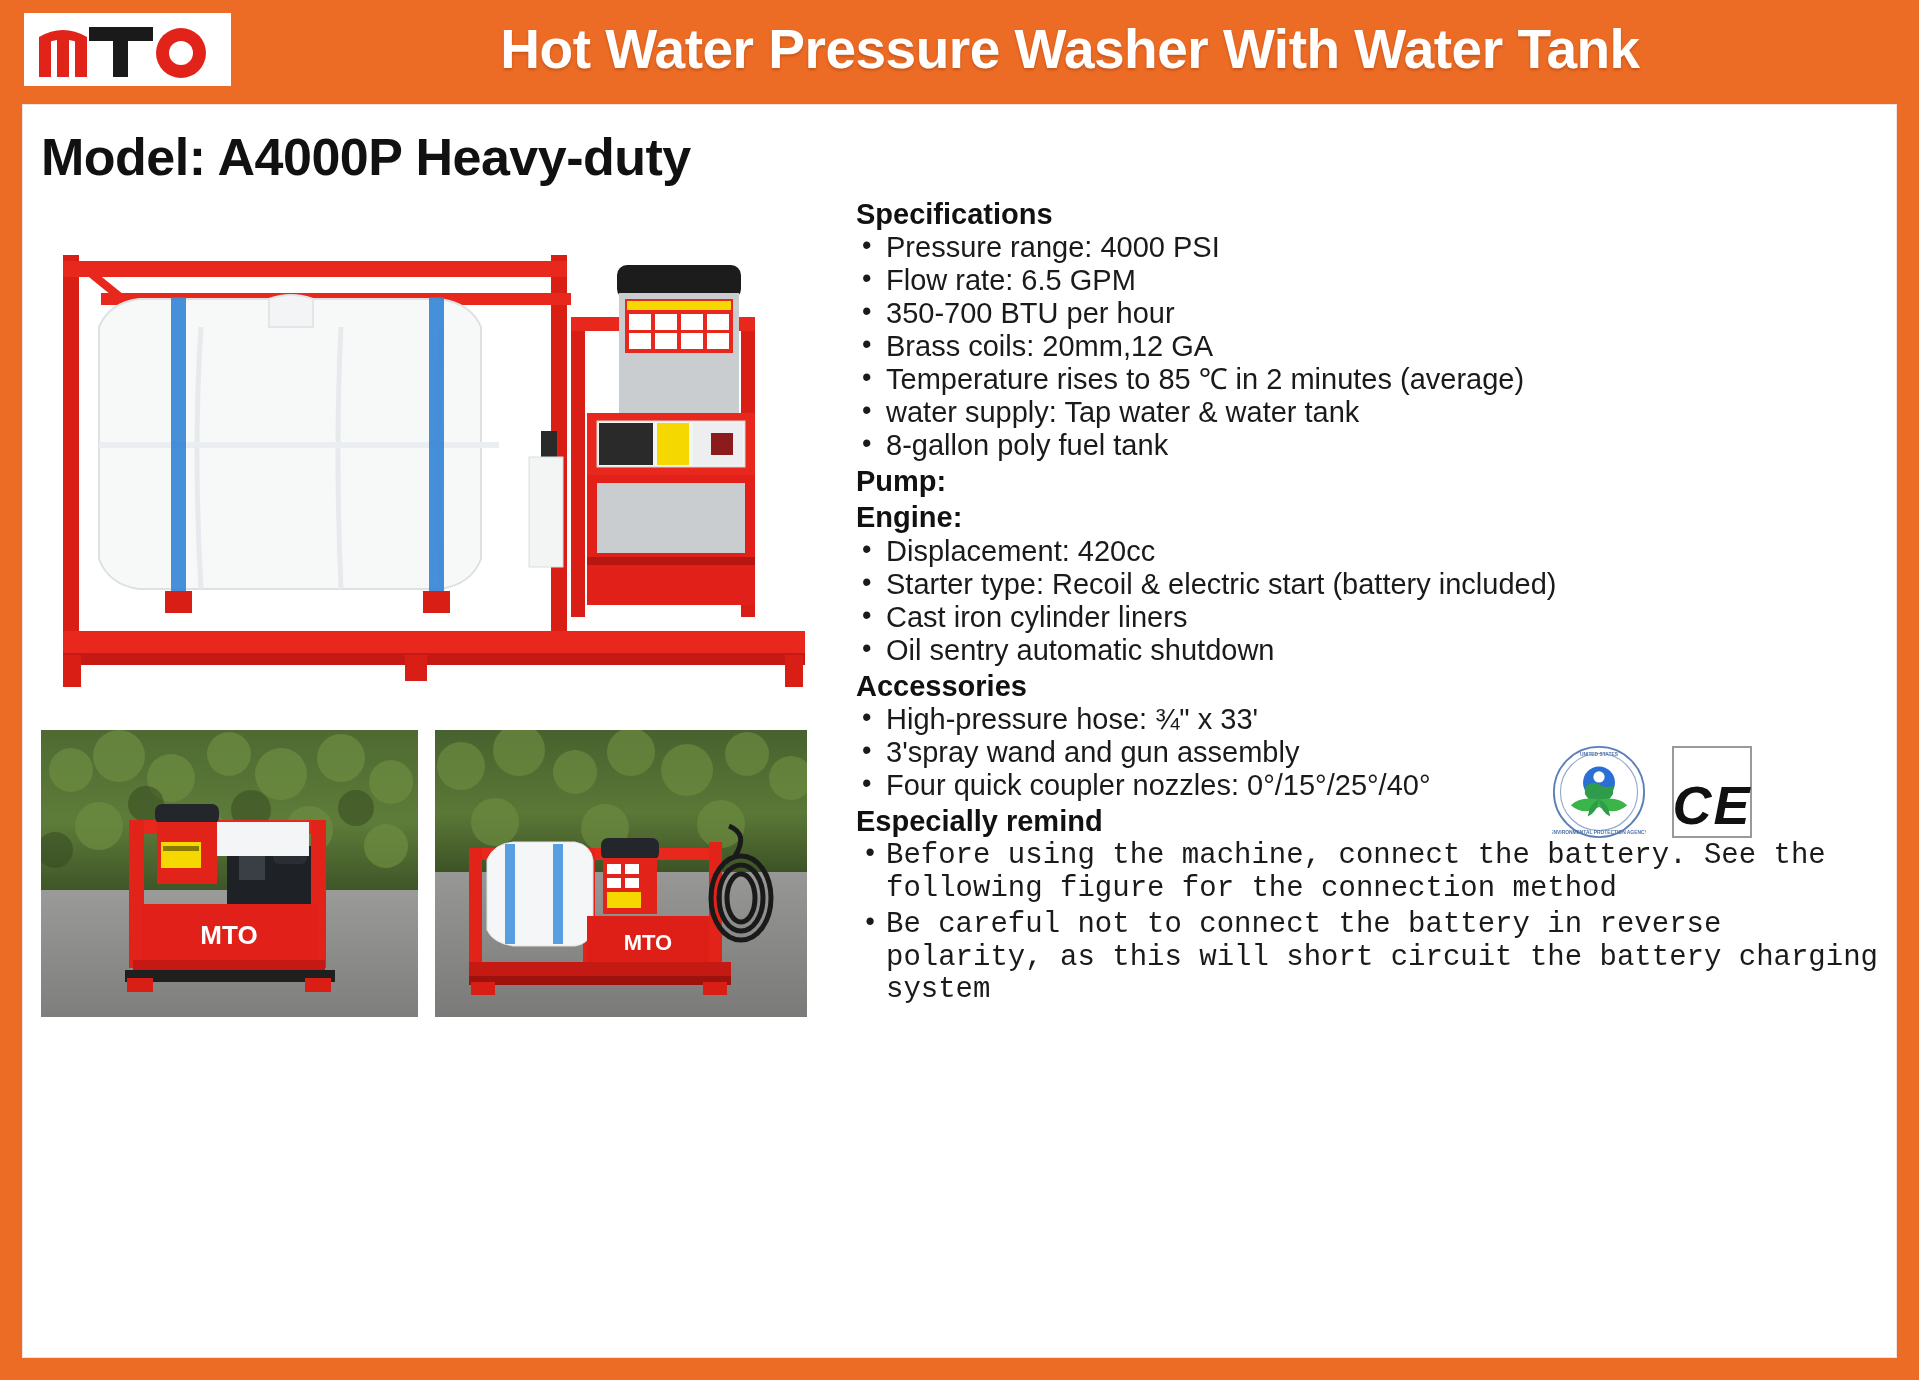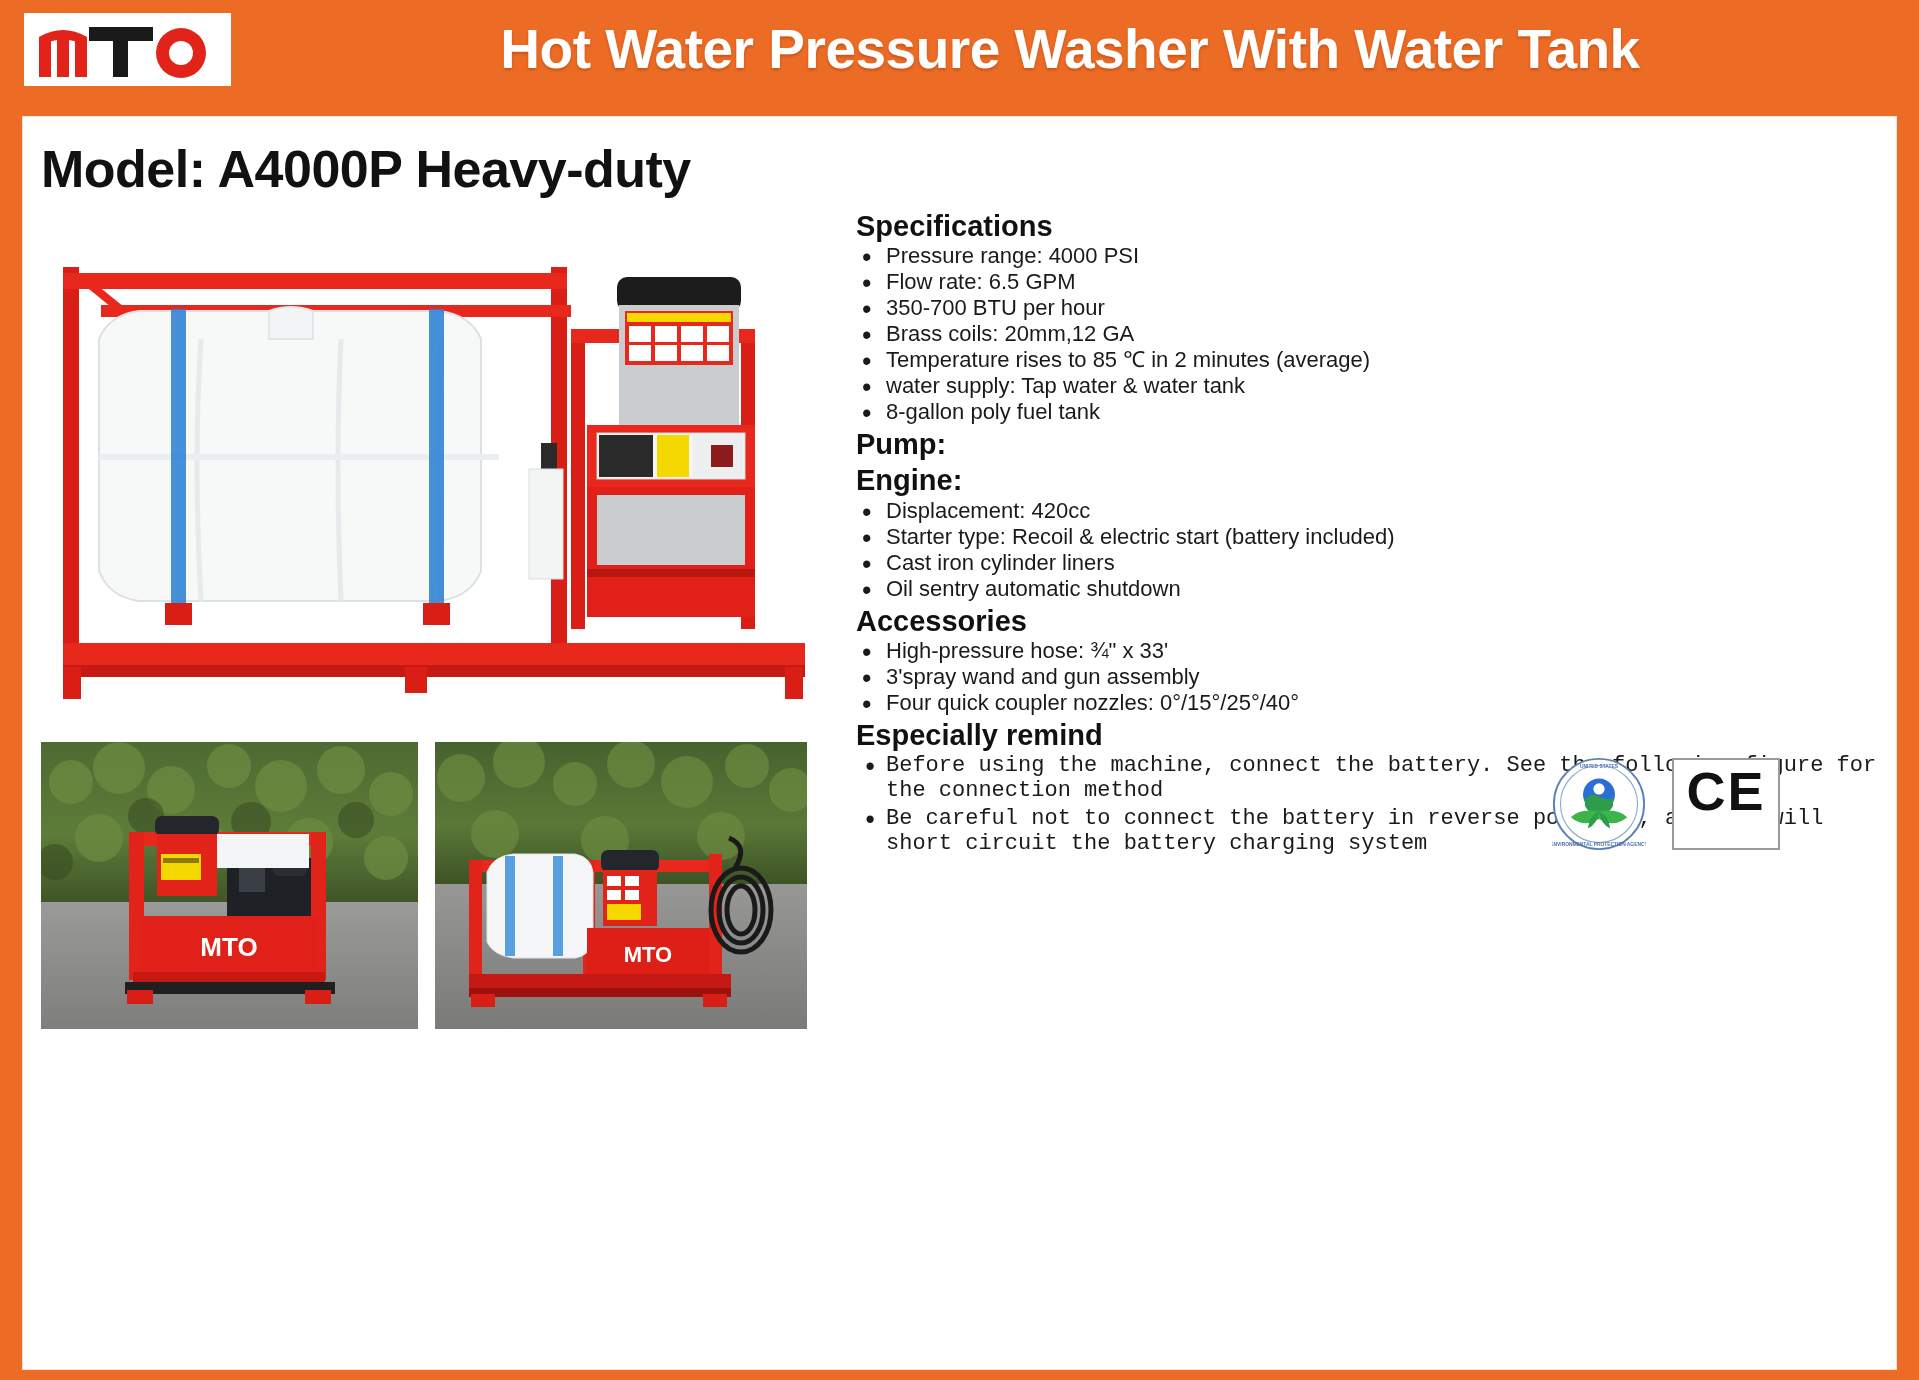--- a/index.html
+++ b/index.html
@@ -49,21 +49,20 @@
     text-shadow: 0 2px 3px rgba(120,40,0,.35);
   }
 
   
   .content {
     position: absolute;
     left: 22px; top: 104px;
     width: 1875px; height: 1254px;
     background: #ffffff;
     border: 1px solid #f0e4dc;
-    margin-top: 12px;
   }
 
   
   .model-line {
     position: absolute;
     left: 18px; top: 22px;
     font-size: 52px;
     font-weight: bold;
     color: #111111;
     letter-spacing: -0.5px;
@@ -102,21 +101,21 @@
   .spec-head {
     font-size: 29px;
     font-weight: bold;
     color: #111111;
     line-height: 1.18;
     margin-top: 2px;
   }
   .spec-head.tight { margin-top: 0px; }
   .spec-list { list-style: none; }
   .spec-list li {
-    font-size: 22px;
+    font-size: 29px;
     color: #1a1a1a;
     line-height: 1.0;
     padding: 2px 0 2px 30px;
     position: relative;
     white-space: nowrap;
   }
   .spec-list li.wrap { white-space: normal; line-height: 1.12; font-family: Liberation Mono, monospace; }
   .spec-list li::before {
     content: "\2022";
     position: absolute;
@@ -126,24 +125,24 @@
   }
 
   
   .badges {
     position: absolute;
     left: 1529px; top: 640px;
     display: flex; align-items: center; gap: 26px;
   }
   .epa-seal { width: 94px; height: 94px; }
   .ce-box {
-    width: 108px; height: 92px;
+    width: 80px; height: 92px;
     border: 2px solid #9a9a9a;
     background: #ffffff;
-    display: flex; align-items: flex-start; justify-content: center;
+    display: flex; align-items: flex-end; justify-content: center; font-style: italic;
   }
   .ce-mark {
     font-size: 54px;
     font-weight: bold;
     letter-spacing: 2px;
     color: #111111;
     font-family: "Liberation Sans", sans-serif;
   }
 
   

